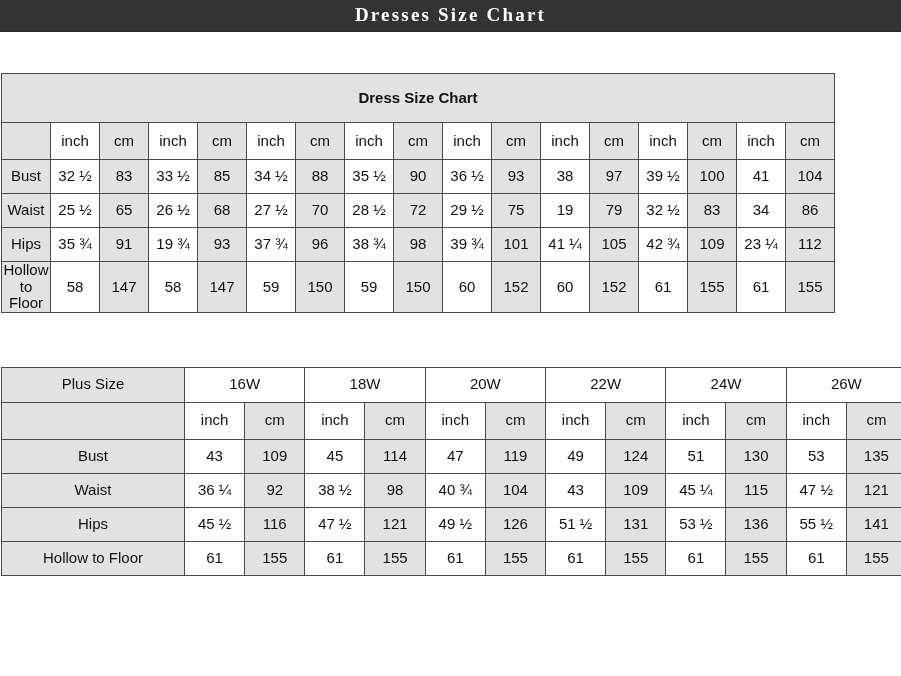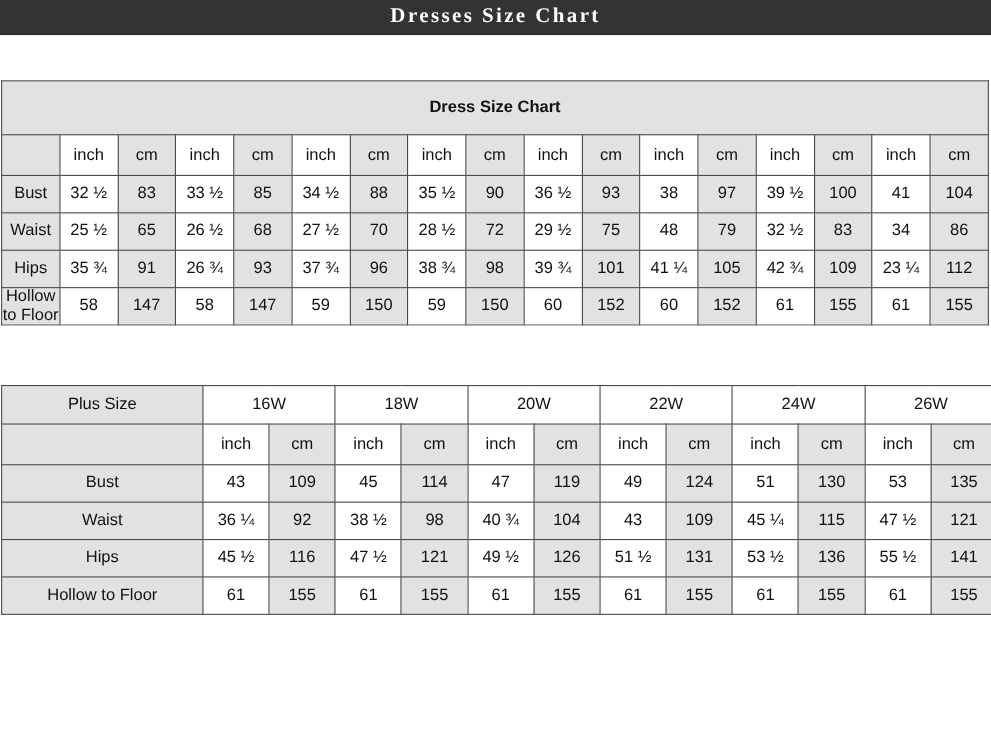--- a/index.html
+++ b/index.html
@@ -30,21 +30,21 @@
     font-weight: bold;
     font-size: 19px;
     letter-spacing: 2.2px;
   }
 
   
   .chart-wrap {
     margin: 0 1px;
   }
   table.size-chart {
-    width: 898px;
+    width: 834px;
     border-collapse: collapse;
     table-layout: fixed;
     background: #ffffff;
     padding-left: 7px;
   }
   table.size-chart td {
     border: 1px solid #4a4a4a;
     text-align: center;
     vertical-align: middle;
     font-size: 15px;
@@ -143,32 +143,32 @@
           <td>25 ½</td>
           <td class="shade">65</td>
           <td>26 ½</td>
           <td class="shade">68</td>
           <td>27 ½</td>
           <td class="shade">70</td>
           <td>28 ½</td>
           <td class="shade">72</td>
           <td>29 ½</td>
           <td class="shade">75</td>
-          <td>48</td>
+          <td>19</td>
           <td class="shade">79</td>
           <td>32 ½</td>
           <td class="shade">83</td>
           <td>34</td>
           <td class="shade">86</td>
         </tr>
         <tr class="datarow">
           <td class="rowhead">Hips</td>
           <td>35 ¾</td>
           <td class="shade">91</td>
-          <td>26 ¾</td>
+          <td>19 ¾</td>
           <td class="shade">93</td>
           <td>37 ¾</td>
           <td class="shade">96</td>
           <td>38 ¾</td>
           <td class="shade">98</td>
           <td>39 ¾</td>
           <td class="shade">101</td>
           <td>41 ¼</td>
           <td class="shade">105</td>
           <td>42 ¾</td>

